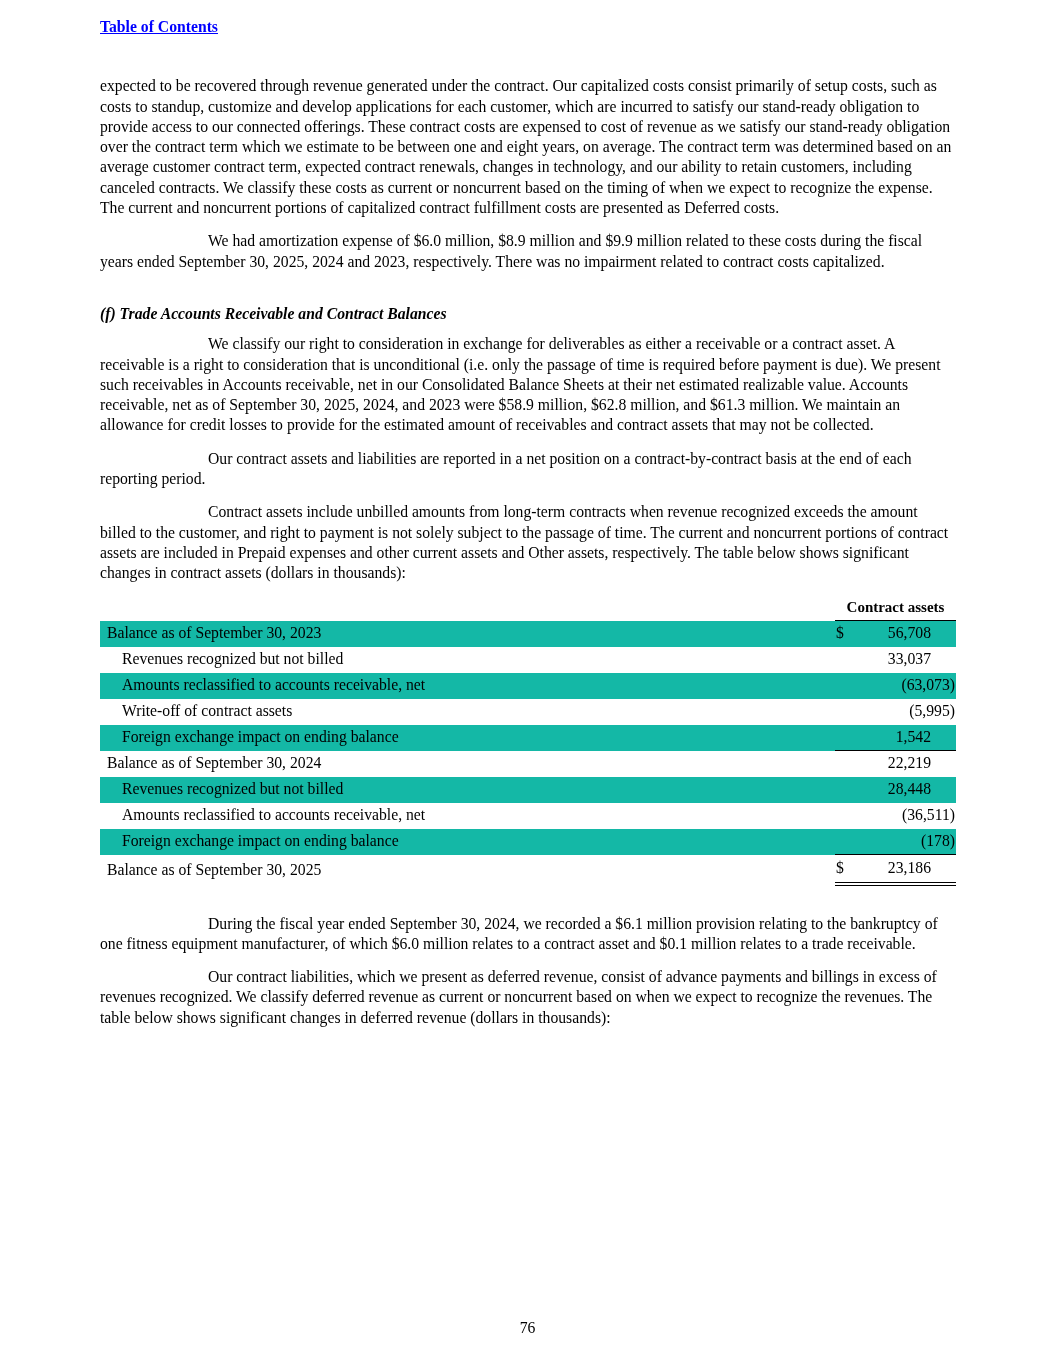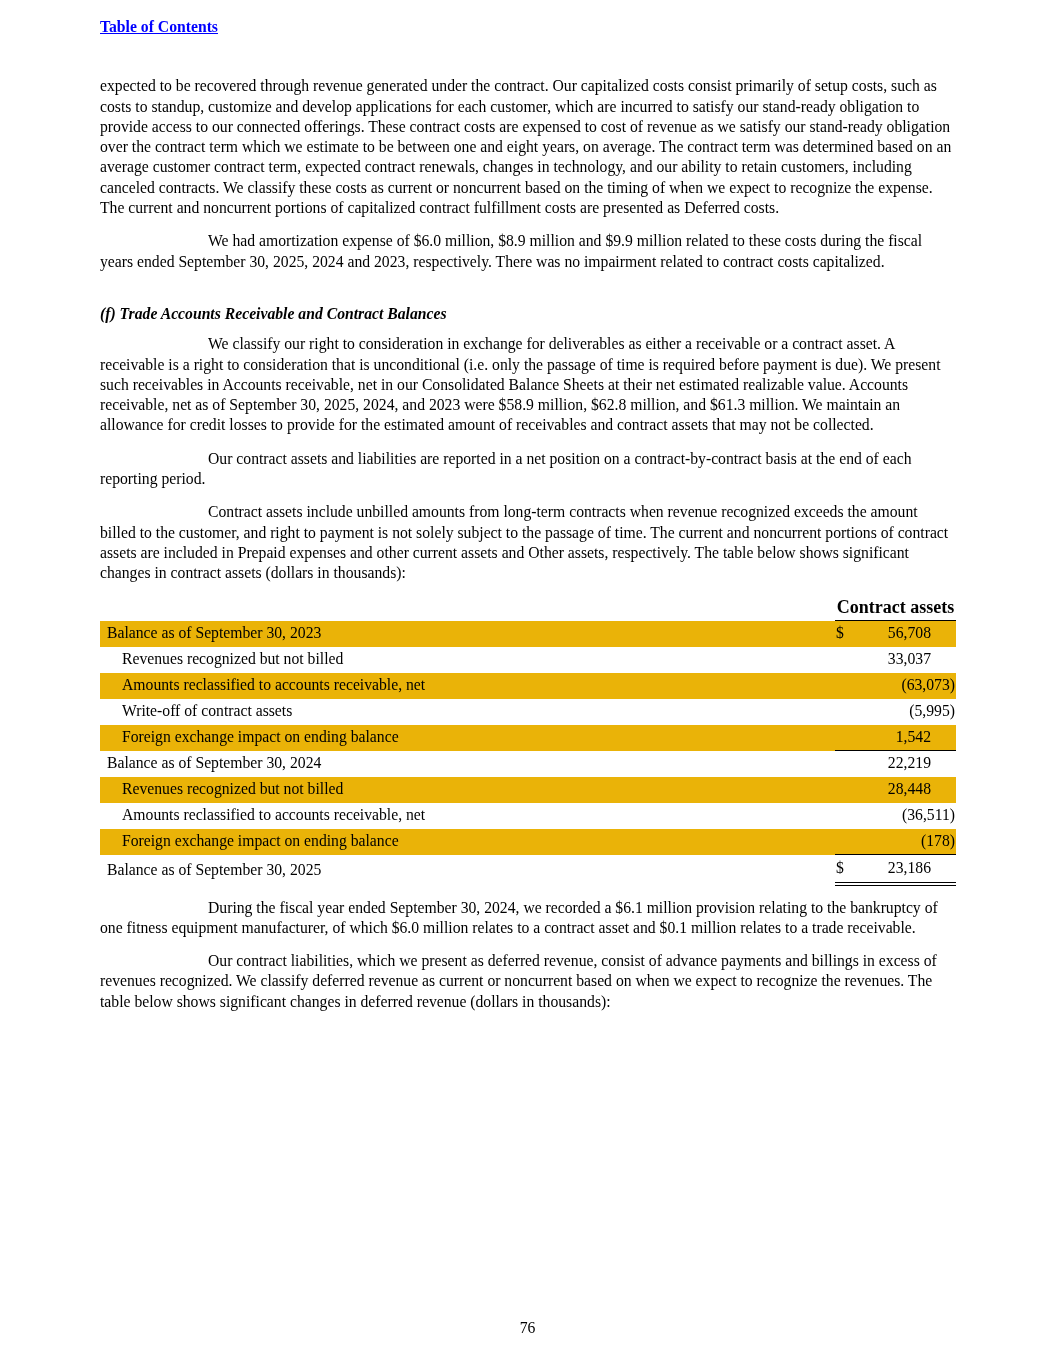--- a/index.html
+++ b/index.html
@@ -33,35 +33,35 @@
   .heading{
     margin-top:32px;
     font-weight:bold;
     font-style:italic;
   }
   .heading + p{margin-top:10px;}
 
   
   .fin-table{margin-top:14px;width:856px;}
   .trow{display:flex;align-items:center;height:26px;}
-  .trow.blue{background:#eab308;}
+  .trow.blue{background:#14b8a6;}
   .thead-row{height:23px;align-items:flex-end;}
   .tlabel{flex:1 1 auto;padding-left:7px;white-space:nowrap;overflow:hidden;}
   .indent .tlabel{padding-left:22px;}
   .tamount{
     display:flex;align-items:center;
     width:121px;flex:0 0 121px;
     height:100%;
     box-sizing:border-box;
   }
   .thead-row .tamount{
     justify-content:center;
     border-bottom:1.5px solid #000;
     font-weight:bold;
-    font-size:18px;
+    font-size:15px;
     line-height:15px;
     padding-bottom:3px;
   }
   .tcur{width:24px;flex:0 0 24px;padding-left:1px;box-sizing:border-box;}
   .tval{flex:1 1 auto;text-align:right;padding-right:25px;}
   .neg .tval{padding-right:1px;}
   .rule .tamount{border-bottom:1.5px solid #000;}
   .dbl{height:31px;}
   .dbl .tamount{border-bottom:4px double #000;padding-top:1px;}
 
@@ -176,20 +176,20 @@
       <div class="trow dbl">
         <div class="tlabel">Balance as of September 30, 2025</div>
         <div class="tamount">
           <div class="tcur">$</div>
           <div class="tval">23,186</div>
         </div>
       </div>
 
     </div>
 
-    <p class="ind" style="margin-top:12px;">During the fiscal year ended September 30, 2024, we recorded a $6.1 million provision relating to the bankruptcy of one fitness equipment manufacturer, of which $6.0 million relates to a contract asset and $0.1 million relates to a trade receivable.</p>
+    <p class="ind" style="margin-top:28px;">During the fiscal year ended September 30, 2024, we recorded a $6.1 million provision relating to the bankruptcy of one fitness equipment manufacturer, of which $6.0 million relates to a contract asset and $0.1 million relates to a trade receivable.</p>
 
     <p class="ind">Our contract liabilities, which we present as deferred revenue, consist of advance payments and billings in excess of revenues recognized. We classify deferred revenue as current or noncurrent based on when we expect to recognize the revenues. The table below shows significant changes in deferred revenue (dollars in thousands):</p>
 
   </div>
 
   <div class="page-number">76</div>
 </div>
 
 </body></html>

